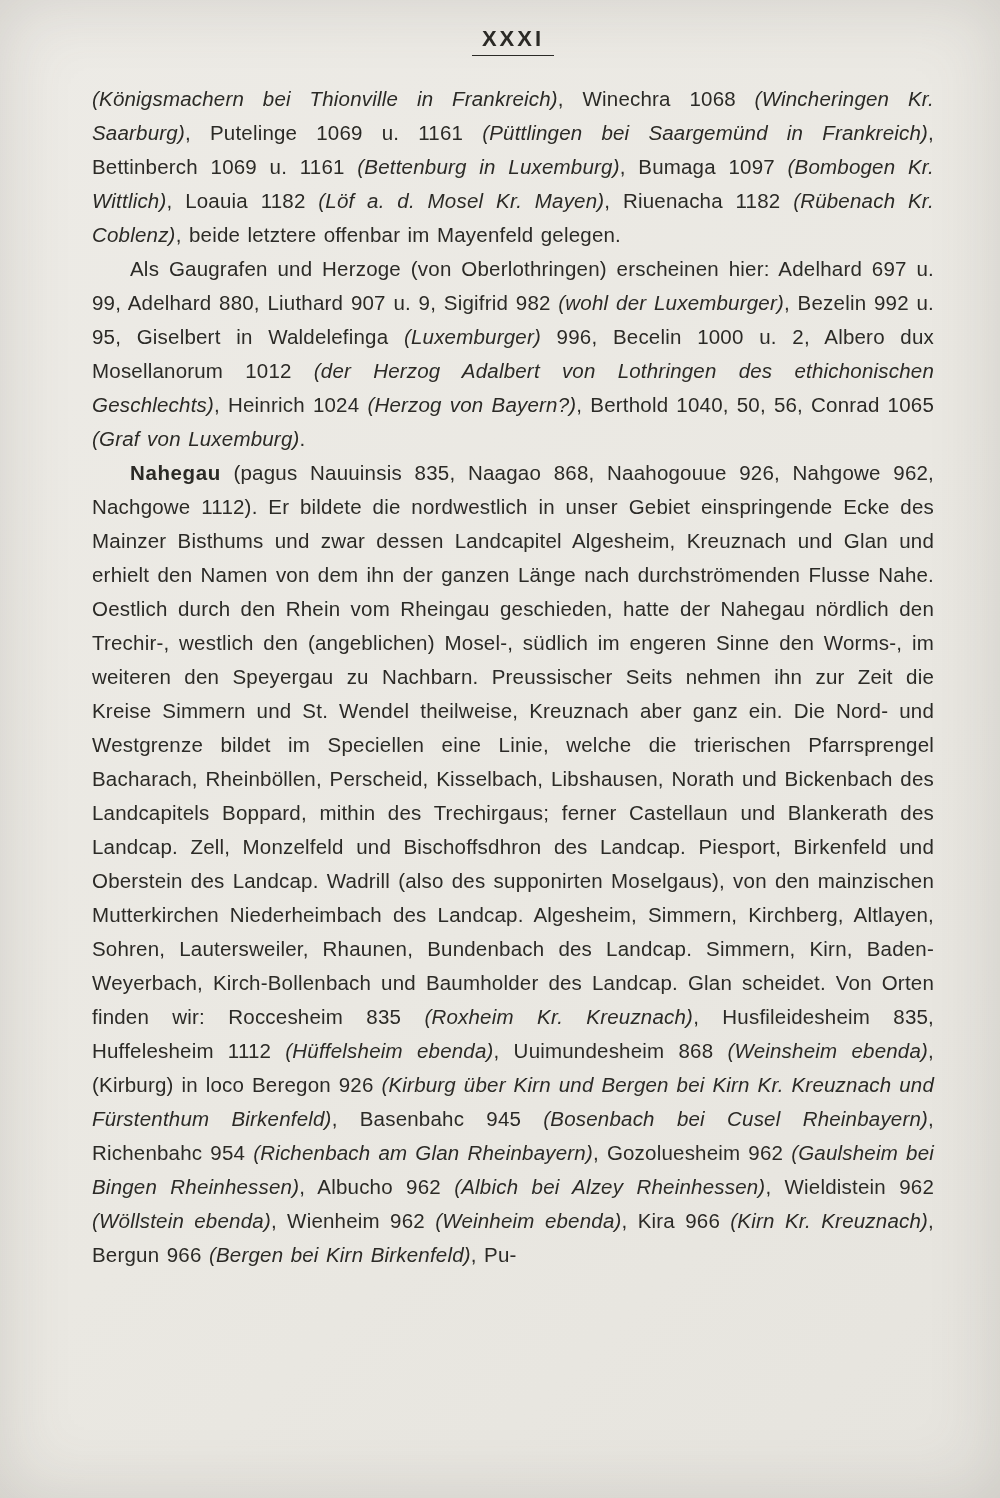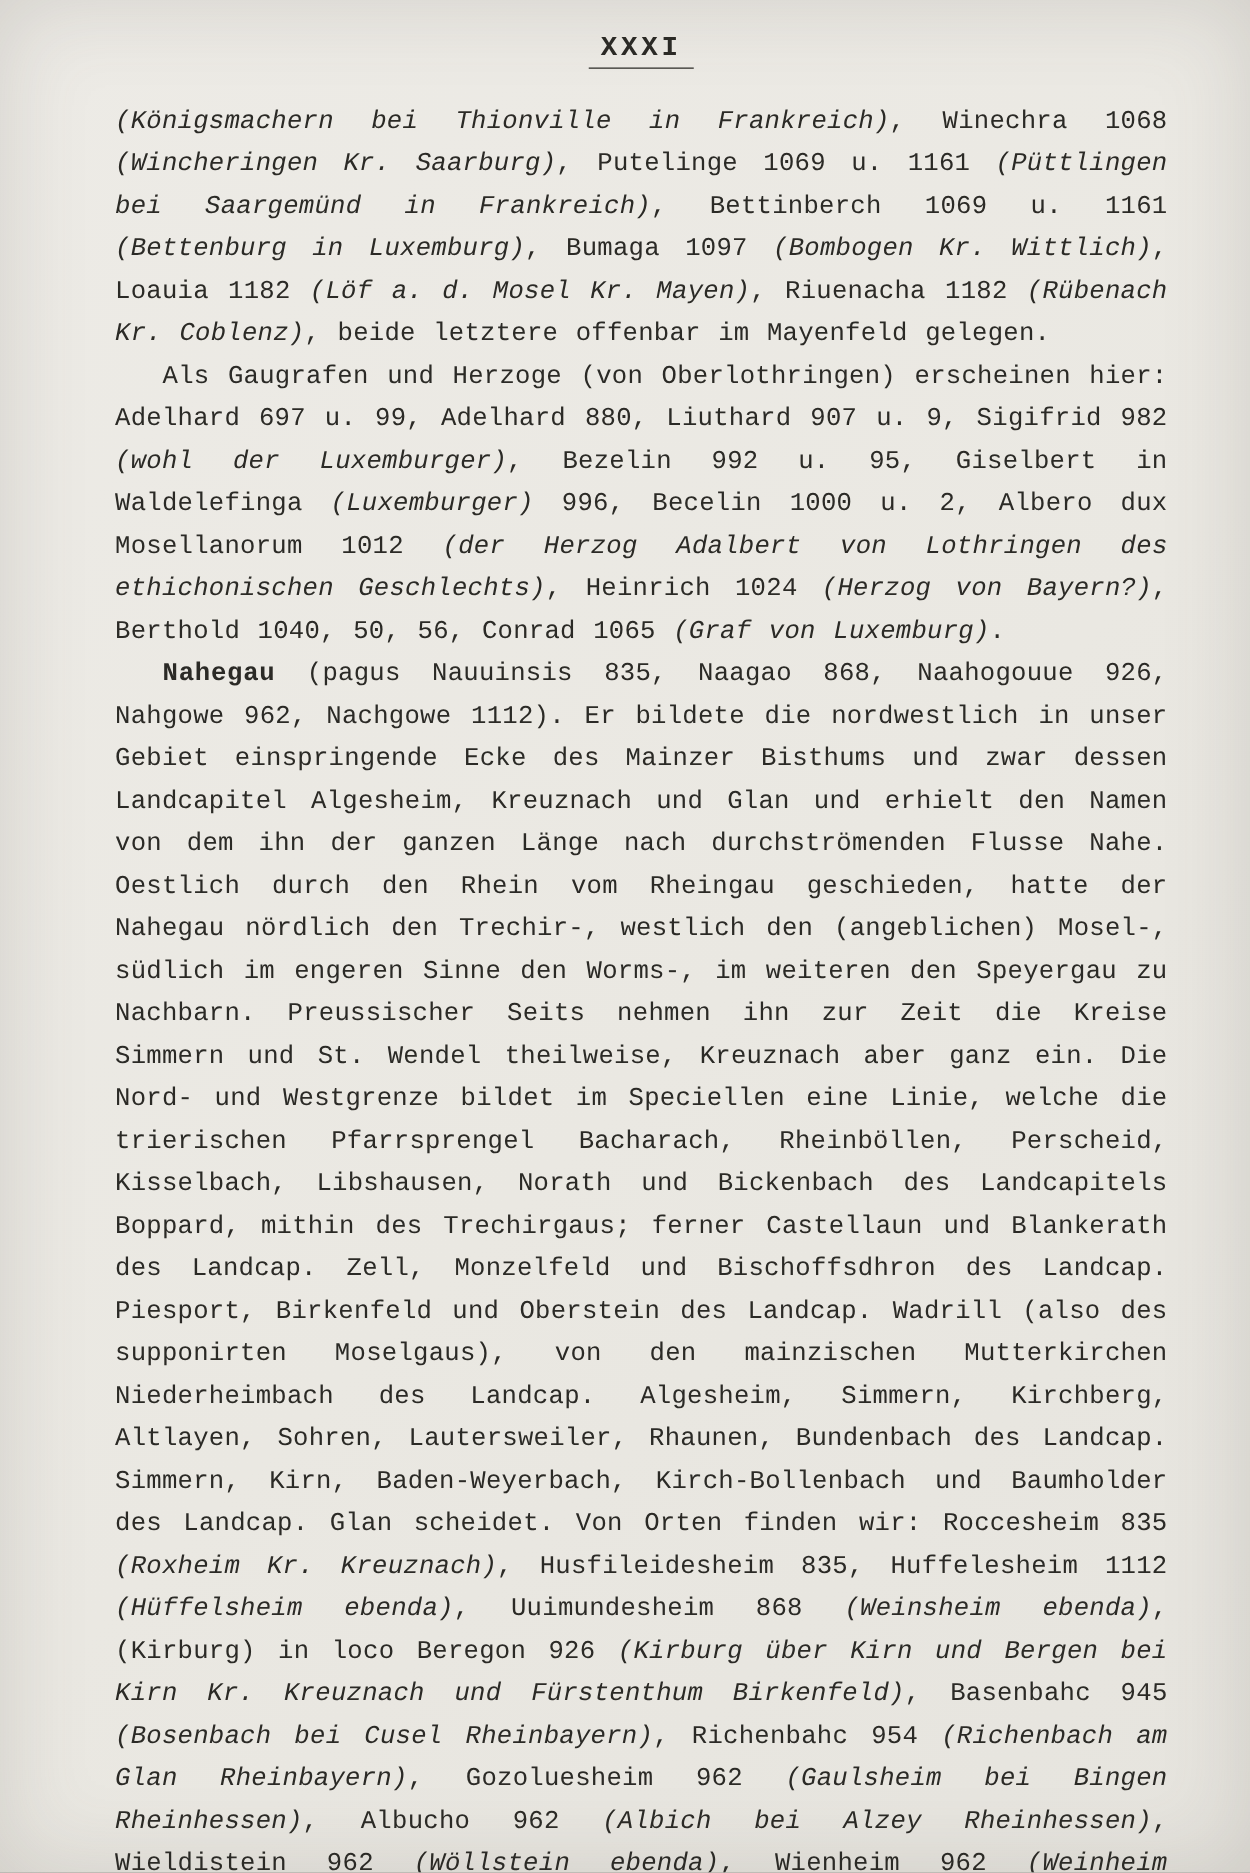--- a/index.html
+++ b/index.html
@@ -7,21 +7,21 @@
     padding: 0;
     background: #b9b6b0;
   }
   .page {
     position: relative;
     width: 1000px;
     height: 1498px;
     margin: 0 auto;
     background: linear-gradient(135deg, #edebe6 0%, #eae8e2 55%, #e6e4de 100%);
     color: #2b2a26;
-    font-family: Liberation Mono, monospace;
+    font-family: Liberation Sans, sans-serif;
     box-shadow: inset 0 0 70px rgba(90,85,75,0.18);
     overflow: hidden;
     box-sizing: border-box;
     padding: 26px 66px 20px 92px;
   }
   .page-number {
     text-align: center;
     font-size: 22px;
     font-weight: bold;
     letter-spacing: 3px;

